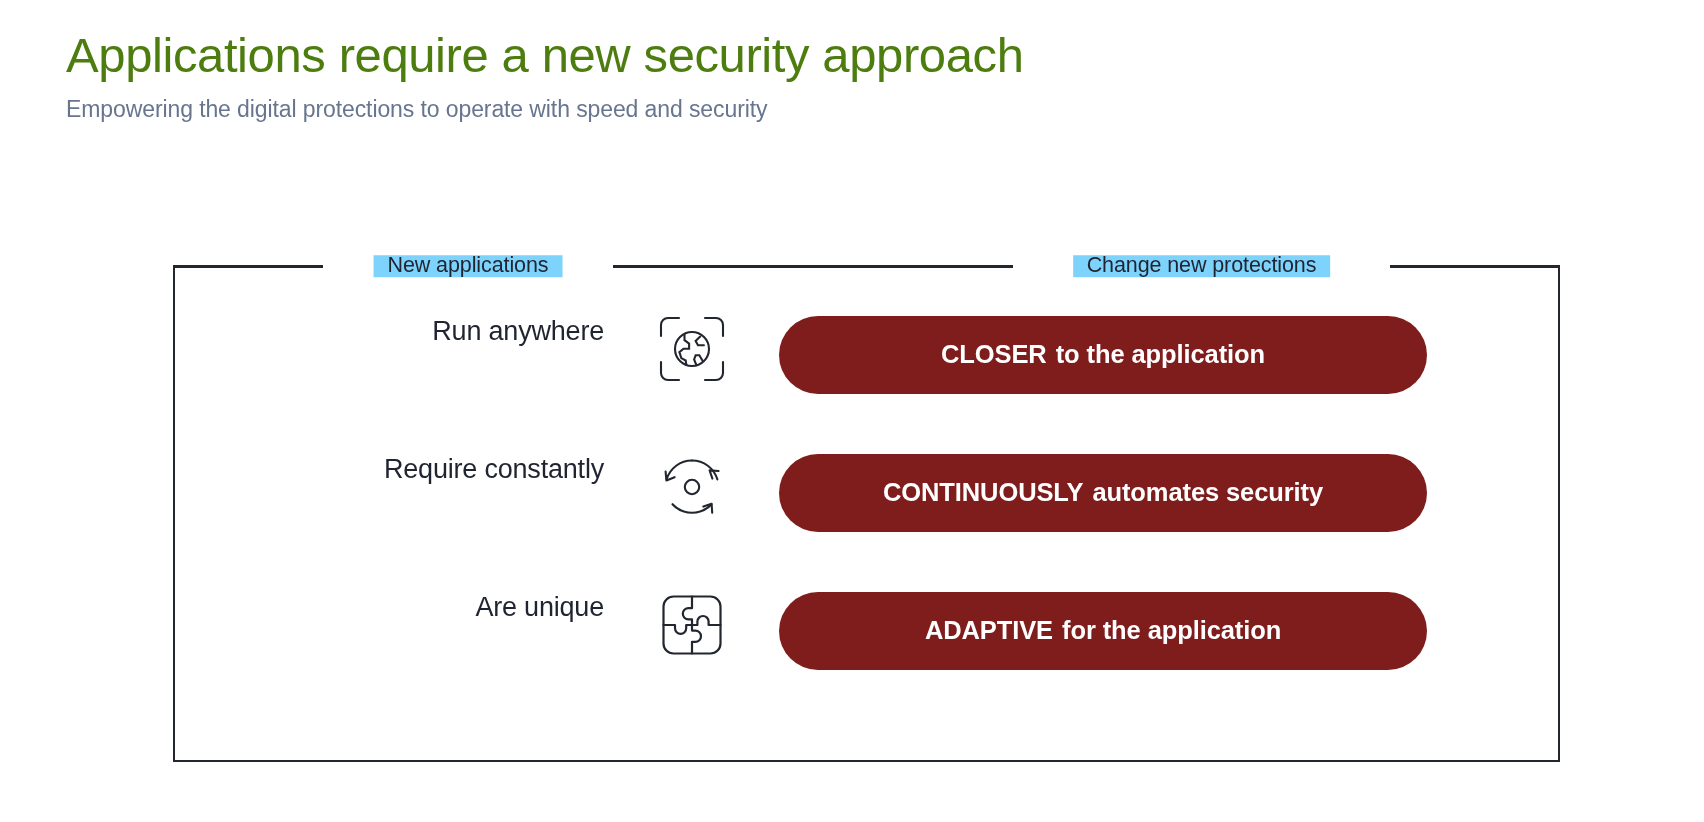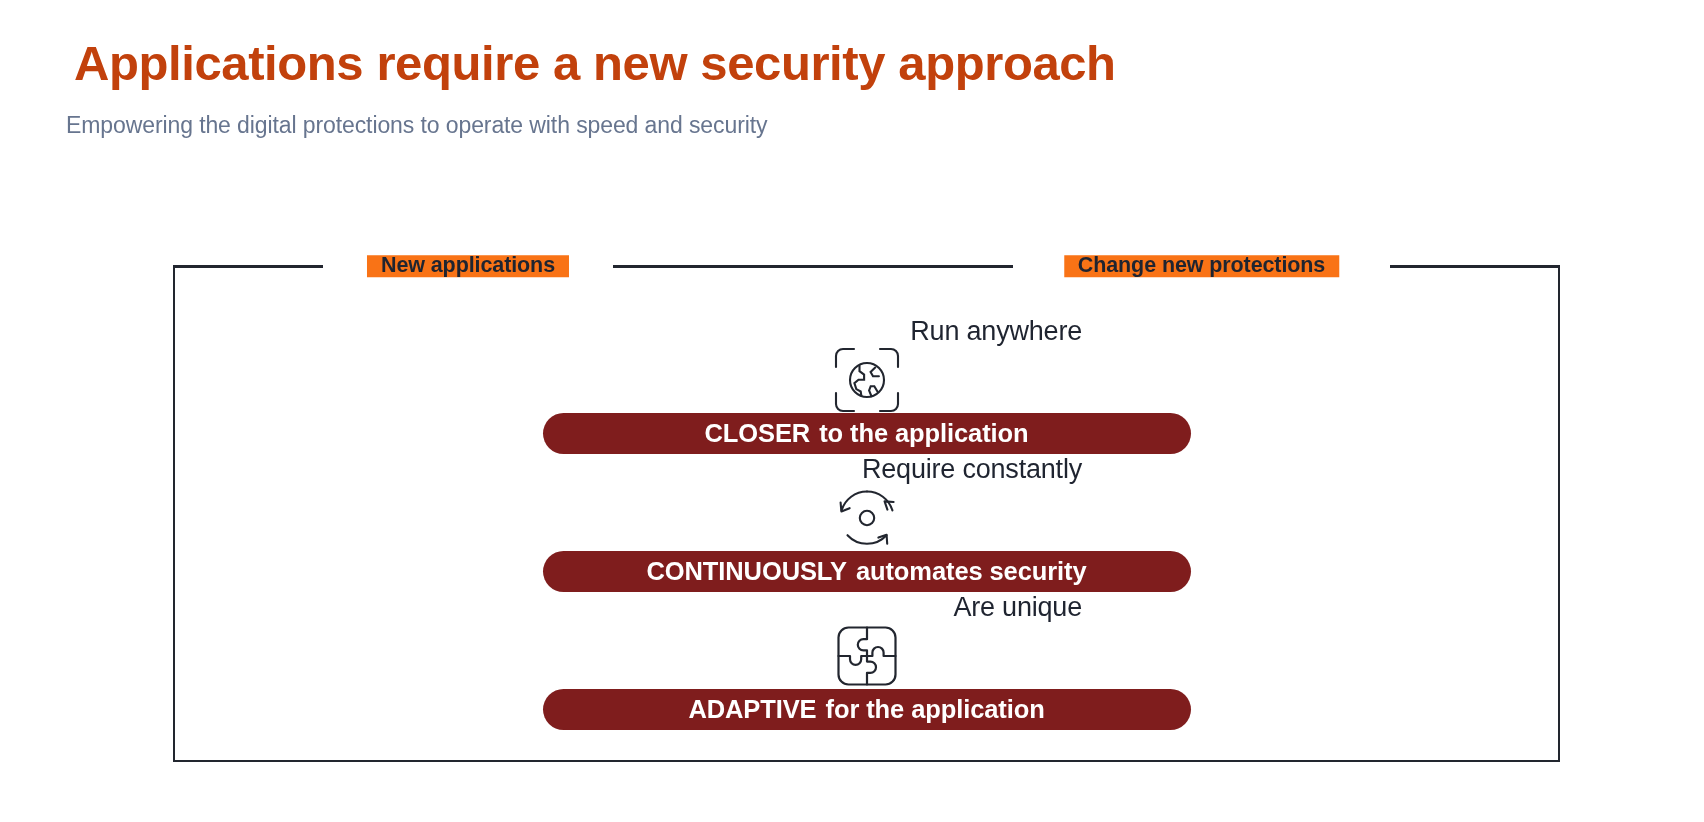--- a/index.html
+++ b/index.html
@@ -17,25 +17,25 @@
 
   
   .header {
     position: absolute;
     left: 66px;
     top: 28px;
     width: 1500px;
   }
   .page-title {
     font-size: 49px;
-    font-weight: 700;
-    color: #c2410c;
+    font-weight: 400;
+    color: #4d7c0f;
     letter-spacing: -0.4px;
     line-height: 1.12;
-    margin: 8px;
+    margin: 0;
     white-space: nowrap;
   }
   .page-subtitle {
     font-size: 23px;
     font-weight: 400;
     color: #67758f;
     margin: 0;
     padding-top: 13px;
     letter-spacing: -0.1px;
     white-space: nowrap;
@@ -77,24 +77,24 @@
     height: 2.5px;
   }
   .gap-1 { width: 290px; }
   .gap-2 { width: 377px; }
 
   .frame-label {
     position: absolute;
     top: 50%;
     left: 50%;
     transform: translate(-50%, -50%);
-    background: #f97316;
+    background: #7dd3fc;
     padding: 0 14px;
     font-size: 21.5px;
-    font-weight: 700;
+    font-weight: 400;
     color: #1f2430;
     white-space: nowrap;
     letter-spacing: -0.1px;
     line-height: 1;
   }
 
   
   .rows {
     position: absolute;
     left: 173px;
@@ -102,23 +102,22 @@
     width: 1387px;
     height: 497px;
     display: flex;
     flex-direction: column;
     justify-content: center;
     padding-top: 18px;
     box-sizing: border-box;
   }
   .row {
     display: flex;
-    align-items: center;
+    align-items: flex-start;
     height: 138px;
-    flex-direction: column;
   }
   .row-label {
     width: 431px;
     text-align: right;
     font-size: 27px;
     color: #1f2430;
     font-weight: 400;
     letter-spacing: -0.2px;
     white-space: nowrap;
     padding-right: 0px;

